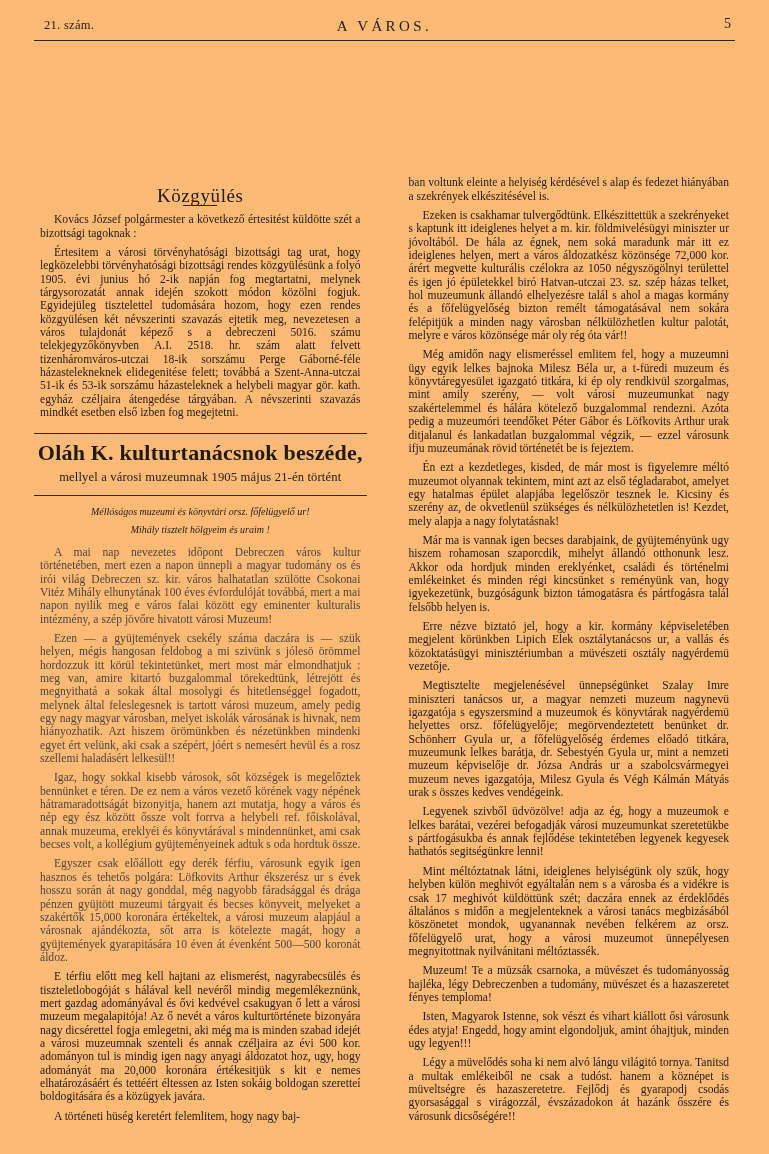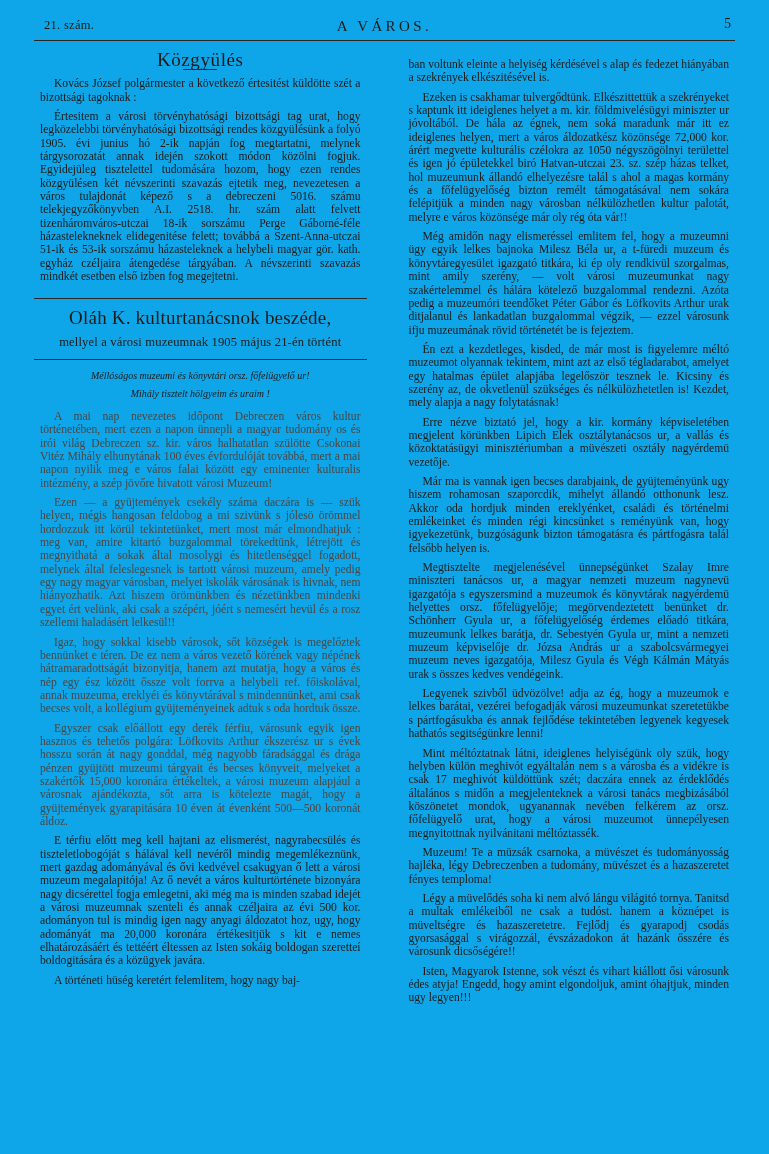--- a/index.html
+++ b/index.html
@@ -11,21 +11,21 @@
     width: 769px;
     height: 1154px;
     font-family: "Liberation Serif", serif;
     color: #1d1b18;
     position: relative;
     overflow: hidden;
   }
   .page {
     position: absolute;
     inset: 0;
-    background: #0ea5e9;
+    background: #fdba74;
     padding: 16px;
   }
   .page-inner {
     position: absolute;
     left: 34px;
     top: 18px;
     width: 701px;
     height: 1118px;
   }
   
@@ -56,20 +56,21 @@
     right: 4px;
     top: -2px;
     font-size: 14px;
   }
   
   .columns {
     position: relative;
     display: flex;
     gap: 36px;
     height: 1078px;
+    align-items: flex-end;
   }
   .col {
     width: 337px;
     font-size: 11.6px;
     line-height: 13.35px;
     text-align: justify;
     hyphens: auto;
   }
   .col.right { padding-top: 1px; }
   .rule-v {
@@ -105,22 +106,22 @@
     margin: 14px 0 0 0;
     text-align: center;
   }
   .speech-head .hr-top {
     width: 100%;
     height: 1px;
     background: #2a2724;
     margin: 6px 0 9px 0;
   }
   .speech-head .title {
-    font-size: 19px;
-    font-weight: normal;
+    font-size: 22px;
+    font-weight: bold;
     letter-spacing: .2px;
     line-height: 20px;
   }
   .speech-head .subtitle {
     font-size: 12.6px;
     line-height: 15.5px;
     margin-top: 7px;
     letter-spacing: .15px;
   }
   .speech-head .hr-bot {
@@ -178,25 +179,25 @@
         <p>E térfiu előtt meg kell hajtani az elismerést, nagyrabecsülés és tiszteletlobogóját s hálával kell nevéről mindig megemlékeznünk, mert gazdag adományával és ővi kedvével csakugyan ő lett a városi muzeum megalapitója! Az ő nevét a város kulturtörténete bizonyára nagy dicsérettel fogja emlegetni, aki még ma is minden szabad idejét a városi muzeumnak szenteli és annak czéljaira az évi 500 kor. adományon tul is mindig igen nagy anyagi áldozatot hoz, ugy, hogy adományát ma 20,000 koronára értékesitjük s kit e nemes elhatározásáért és tettéért éltessen az Isten sokáig boldogan szeretteí boldogitására és a közügyek javára.</p>
         <p>A történeti hüség keretért felemlitem, hogy nagy baj-</p>
 
       </div>
 
       <div class="col right">
         <p class="noind">ban voltunk eleinte a helyiség kérdésével s alap és fedezet hiányában a szekrények elkészitésével is.</p>
         <p>Ezeken is csakhamar tulvergődtünk. Elkészittettük a szekrényeket s kaptunk itt ideiglenes helyet a m. kir. földmivelésügyi miniszter ur jóvoltából. De hála az égnek, nem soká maradunk már itt ez ideiglenes helyen, mert a város áldozatkész közönsége 72,000 kor. árért megvette kulturális czélokra az 1050 négyszögölnyi területtel és igen jó épületekkel biró Hatvan-utczai 23. sz. szép házas telket, hol muzeumunk állandó elhelyezésre talál s ahol a magas kormány és a főfelügyelőség bizton remélt támogatásával nem sokára felépitjük a minden nagy városban nélkülözhetlen kultur palotát, melyre e város közönsége már oly rég óta vár!!</p>
         <p>Még amidőn nagy elismeréssel emlitem fel, hogy a muzeumni ügy egyik lelkes bajnoka Milesz Béla ur, a t-füredi muzeum és könyvtáregyesület igazgató titkára, ki ép oly rendkivül szorgalmas, mint amily szerény, — volt városi muzeumunkat nagy szakértelemmel és hálára kötelező buzgalommal rendezni. Azóta pedig a muzeumóri teendőket Péter Gábor és Löfkovits Arthur urak ditjalanul és lankadatlan buzgalommal végzik, — ezzel városunk ifju muzeumának rövid történetét be is fejeztem.</p>
         <p>Én ezt a kezdetleges, kisded, de már most is figyelemre méltó muzeumot olyannak tekintem, mint azt az első tégladarabot, amelyet egy hatalmas épület alapjába legelőször tesznek le. Kicsiny és szerény az, de okvetlenül szükséges és nélkülözhetetlen is! Kezdet, mely alapja a nagy folytatásnak!</p>
+        <p>Már ma is vannak igen becses darabjaink, de gyüjteményünk ugy hiszem rohamosan szaporcdik, mihelyt állandó otthonunk lesz. Akkor oda hordjuk minden ereklyénket, családi és történelmi emlékeinket és minden régi kincsünket s reményünk van, hogy igyekezetünk, buzgóságunk bizton támogatásra és pártfogásra talál felsőbb helyen is.</p>
         <p>Erre nézve biztató jel, hogy a kir. kormány képviseletében megjelent körünkben Lipich Elek osztálytanácsos ur, a vallás és közoktatásügyi minisztériumban a müvészeti osztály nagyérdemü vezetője.</p>
-        <p>Már ma is vannak igen becses darabjaink, de gyüjteményünk ugy hiszem rohamosan szaporcdik, mihelyt állandó otthonunk lesz. Akkor oda hordjuk minden ereklyénket, családi és történelmi emlékeinket és minden régi kincsünket s reményünk van, hogy igyekezetünk, buzgóságunk bizton támogatásra és pártfogásra talál felsőbb helyen is.</p>
         <p>Megtisztelte megjelenésével ünnepségünket Szalay Imre miniszteri tanácsos ur, a magyar nemzeti muzeum nagynevü igazgatója s egyszersmind a muzeumok és könyvtárak nagyérdemü helyettes orsz. főfelügyelője; megörvendeztetett benünket dr. Schönherr Gyula ur, a főfelügyelőség érdemes előadó titkára, muzeumunk lelkes barátja, dr. Sebestyén Gyula ur, mint a nemzeti muzeum képviselője dr. Józsa András ur a szabolcsvármegyei muzeum neves igazgatója, Milesz Gyula és Végh Kálmán Mátyás urak s összes kedves vendégeink.</p>
         <p>Legyenek szivből üdvözölve! adja az ég, hogy a muzeumok e lelkes barátai, vezérei befogadják városi muzeumunkat szeretetükbe s pártfogásukba és annak fejlődése tekintetében legyenek kegyesek hathatós segitségünkre lenni!</p>
         <p>Mint méltóztatnak látni, ideiglenes helyiségünk oly szük, hogy helyben külön meghivót egyáltalán nem s a városba és a vidékre is csak 17 meghivót küldöttünk szét; daczára ennek az érdeklődés általános s midőn a megjelenteknek a városi tanács megbizásából köszönetet mondok, ugyanannak nevében felkérem az orsz. főfelügyelő urat, hogy a városi muzeumot ünnepélyesen megnyitottnak nyilvánitani méltóztassék.</p>
         <p>Muzeum! Te a müzsák csarnoka, a müvészet és tudományosság hajléka, légy Debreczenben a tudomány, müvészet és a hazaszeretet fényes temploma!</p>
+        <p>Isten, Magyarok Istenne, sok vészt és vihart kiállott ősi városunk édes atyja! Engedd, hogy amint elgondoljuk, amint óhajtjuk, minden ugy legyen!!!</p>
         <p>Légy a müvelődés soha ki nem alvó lángu világitó tornya. Tanitsd a multak emlékeiből ne csak a tudóst. hanem a köznépet is müveltségre és hazaszeretetre. Fejlődj és gyarapodj csodás gyorsasággal s virágozzál, évszázadokon át hazánk ősszére és városunk dicsőségére!!</p>
-        <p>Isten, Magyarok Istenne, sok vészt és vihart kiállott ősi városunk édes atyja! Engedd, hogy amint elgondoljuk, amint óhajtjuk, minden ugy legyen!!!</p>
       </div>
 
     </div>
   </div>
 </div>
 
 </body></html>

